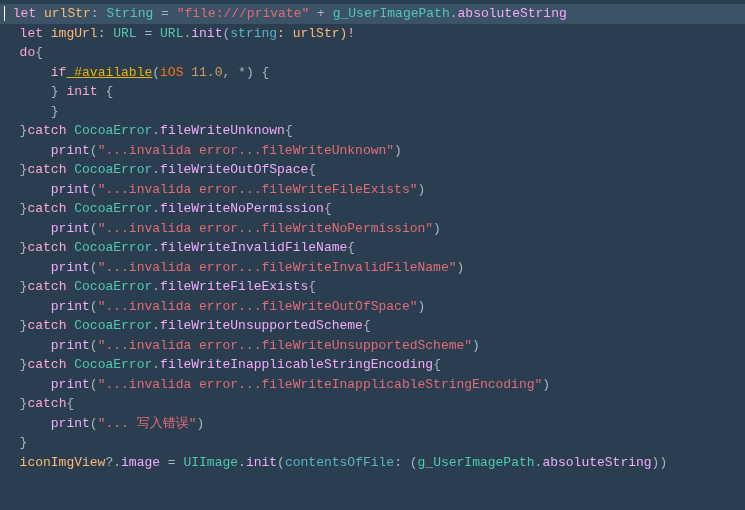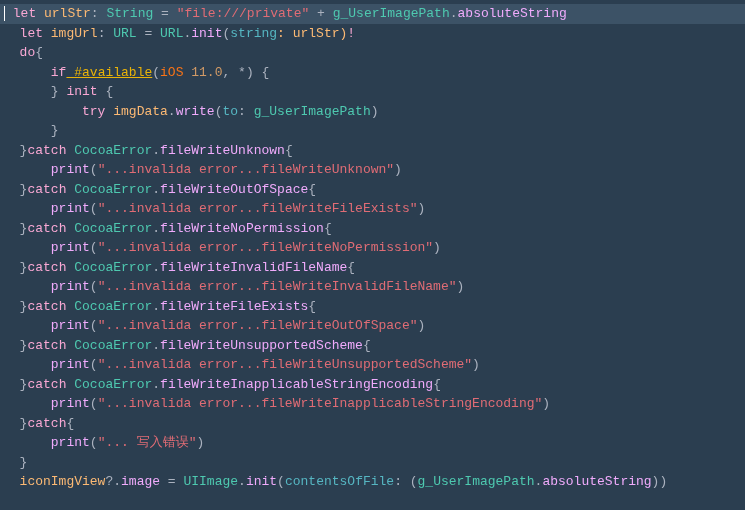--- a/index.html
+++ b/index.html
@@ -30,21 +30,20 @@
   </style>
 </head>
 <body>
 
 <div>
 <div class="line highlight"><span class="cursor"></span> <span class="kw-pink">let</span><span class="ident"> urlStr</span><span class="punct">: </span><span class="type-teal">String</span><span class="punct"> = </span><span class="string">"file:///private"</span><span class="punct"> + </span><span class="type-teal">g_UserImagePath</span><span class="punct">.</span><span class="method-purple">absoluteString</span></div>
 <div class="line">  <span class="kw-pink">let</span><span class="ident"> imgUrl</span><span class="punct">: </span><span class="type-teal">URL</span><span class="punct"> = </span><span class="type-teal">URL</span><span class="punct">.</span><span class="method-purple">init</span><span class="punct">(</span><span class="param-teal">string</span><span class="ident">: urlStr)</span><span class="kw-pink">!</span></div>
 <div class="line">  <span class="kw-pink">do</span><span class="punct">{</span></div>
 <div class="line">      <span class="kw-pink">if</span><span class="orange-kw"> #available</span><span class="punct">(</span><span class="ios">iOS</span><span class="num"> 11.0</span><span class="punct">, *) {</span></div>
 <div class="line">      <span class="punct">} </span><span class="kw-pink">init</span><span class="punct"> {</span></div>
-<div class="line">          <span class="kw-pink">try</span><span class="ident"> imgData</span><span class="punct">.</span><span class="method-purple">write</span><span class="punct">(</span><span class="param-teal">to</span><span class="punct">: </span><span class="type-teal">g_UserImagePath</span><span class="punct">)</span></div>
 <div class="line">      <span class="punct">}</span></div>
 <div id="catch-container">
       <div class="line">  <span class="punct">}</span><span class="kw-pink">catch</span> <span class="type-teal">CocoaError</span><span class="punct">.</span><span class="method-purple">fileWriteUnknown</span><span class="punct">{</span></div>
       <div class="line">      <span class="method-purple">print</span><span class="punct">(</span><span class="string">"...invalida error...fileWriteUnknown"</span><span class="punct">)</span></div>
       <div class="line">  <span class="punct">}</span><span class="kw-pink">catch</span> <span class="type-teal">CocoaError</span><span class="punct">.</span><span class="method-purple">fileWriteOutOfSpace</span><span class="punct">{</span></div>
       <div class="line">      <span class="method-purple">print</span><span class="punct">(</span><span class="string">"...invalida error...fileWriteFileExists"</span><span class="punct">)</span></div>
       <div class="line">  <span class="punct">}</span><span class="kw-pink">catch</span> <span class="type-teal">CocoaError</span><span class="punct">.</span><span class="method-purple">fileWriteNoPermission</span><span class="punct">{</span></div>
       <div class="line">      <span class="method-purple">print</span><span class="punct">(</span><span class="string">"...invalida error...fileWriteNoPermission"</span><span class="punct">)</span></div>
       <div class="line">  <span class="punct">}</span><span class="kw-pink">catch</span> <span class="type-teal">CocoaError</span><span class="punct">.</span><span class="method-purple">fileWriteInvalidFileName</span><span class="punct">{</span></div>
       <div class="line">      <span class="method-purple">print</span><span class="punct">(</span><span class="string">"...invalida error...fileWriteInvalidFileName"</span><span class="punct">)</span></div>

